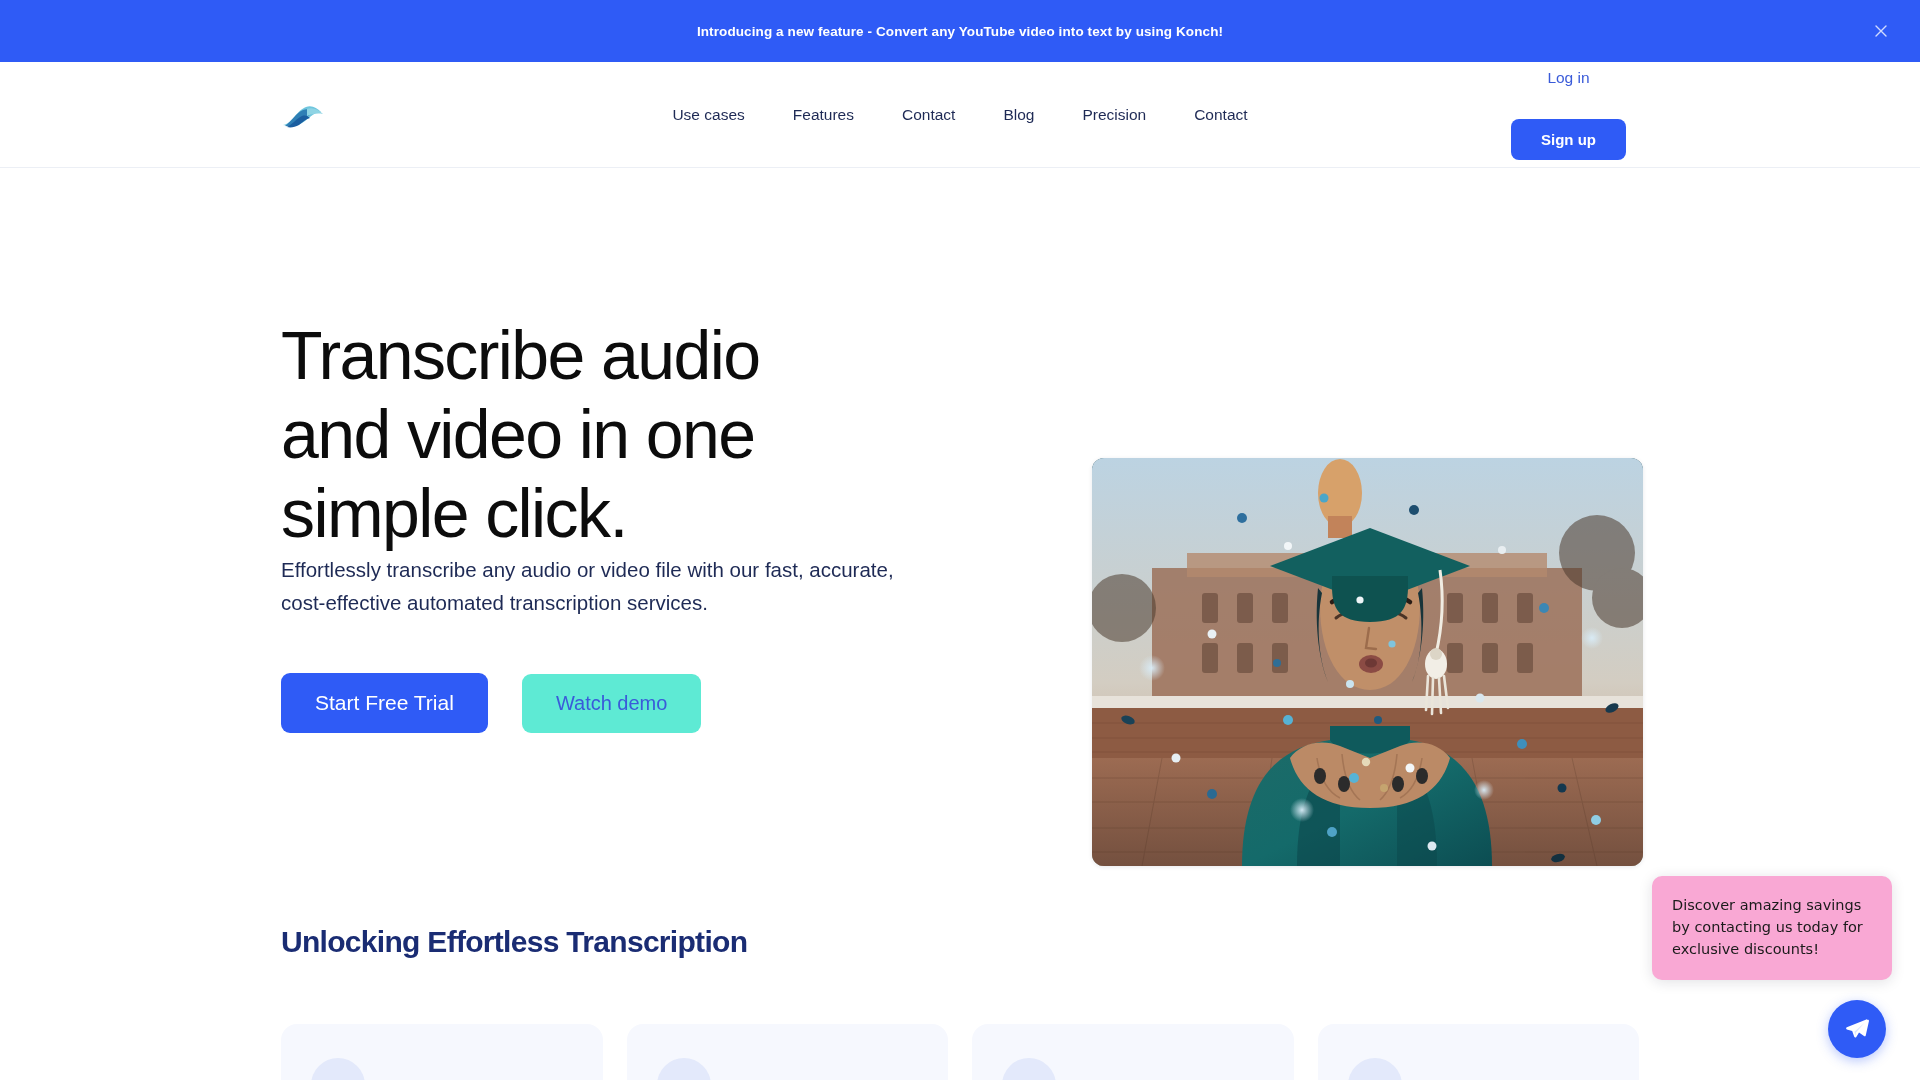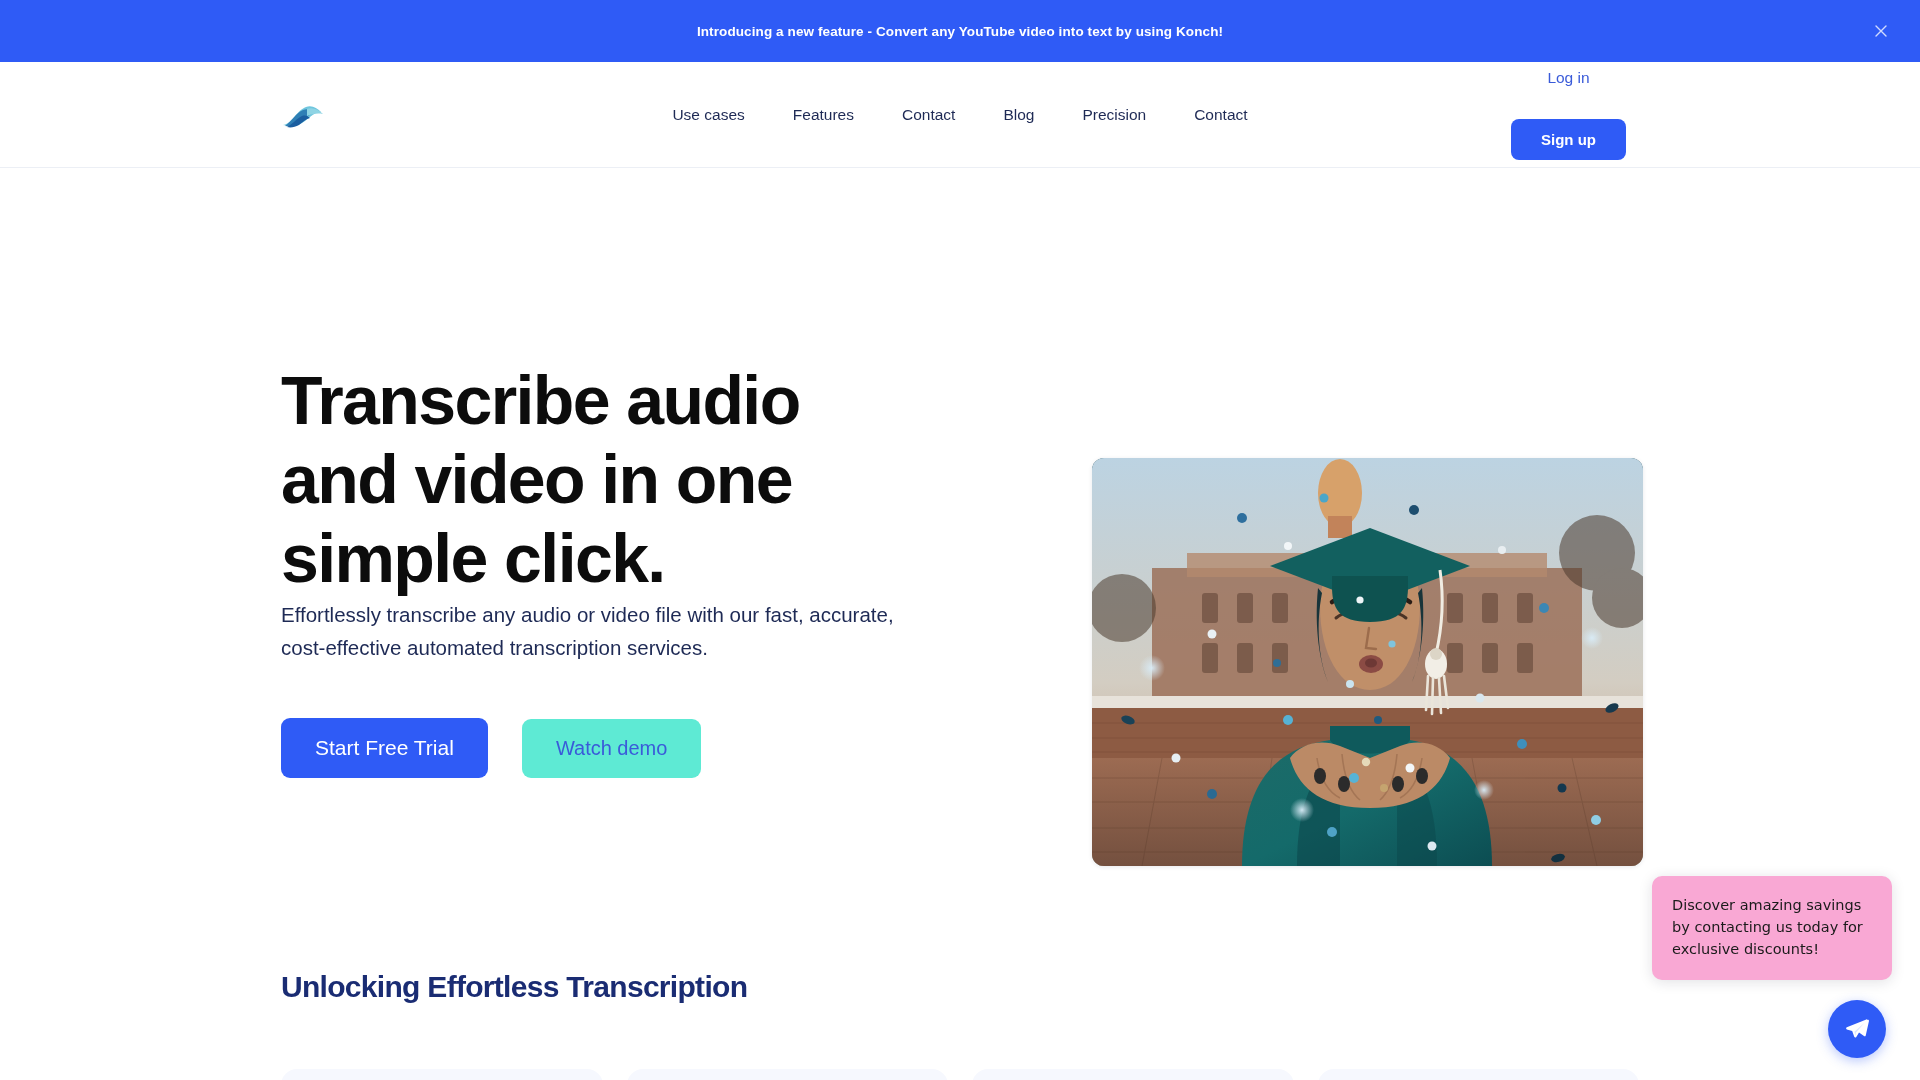--- a/index.html
+++ b/index.html
@@ -118,25 +118,24 @@
     position: relative;
     display: flex;
     padding: 148px 281px 0 281px;
     gap: 60px;
     align-items: flex-start;
   }
   .hero-left { width: 700px; flex: 0 0 700px; }
   .hero-title {
     font-size: 68px;
     line-height: 1.16;
-    font-weight: 700;
+    font-weight: 400;
     color: #0c0c0c;
     letter-spacing: -1.6px;
     max-width: 600px;
-    margin-top: 45px;
   }
   .hero-sub {
     font-size: 20.5px;
     line-height: 1.62;
     color: #1e2a55;
     font-weight: 400;
     max-width: 625px;
   }
   .hero-cta {
     margin-top: 54px;

